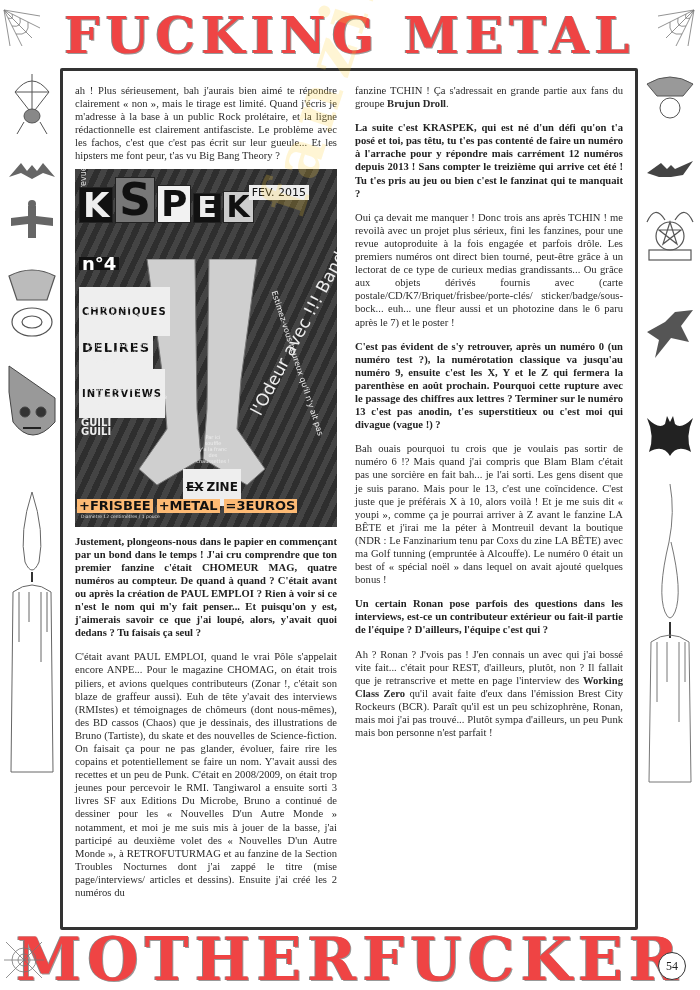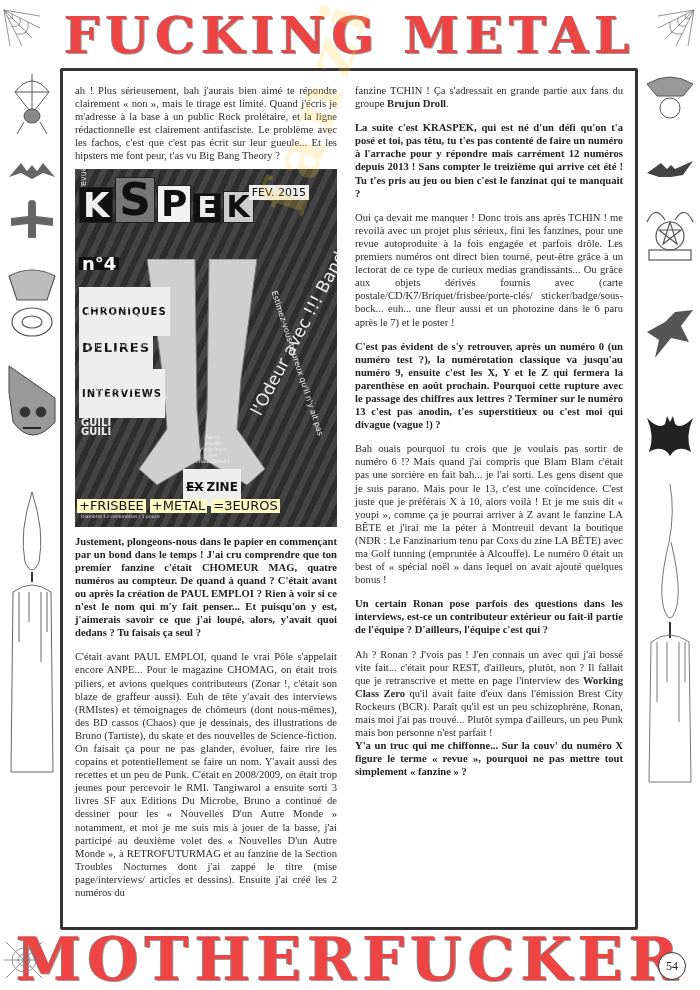--- a/index.html
+++ b/index.html
@@ -40,21 +40,21 @@
   .cover .issue { position: absolute; left: 4px; top: 88px; color: #fff; background: #111; font-family: "DejaVu Sans", sans-serif; font-weight: bold; font-size: 18px; padding: 0 3px; }
   .cover .sec { position: absolute; left: 4px; background: #eee; color: #111; font-family: "DejaVu Sans", sans-serif; font-weight: bold; font-size: 10px; padding: 18px 3px; letter-spacing: 1px; }
   .cover .sub { position: absolute; left: 12px; color: #eee; font-family: "DejaVu Sans", sans-serif; font-size: 6px; line-height: 8px; width: 70px; }
   .cover .guili { position: absolute; left: 6px; top: 240px; color: #eee; font-family: "DejaVu Sans", sans-serif; font-weight: bold; font-size: 10px; line-height: 9px; }
   .cover .rot { position: absolute; left: 205px; top: 120px; color: #eee; font-family: "DejaVu Sans", sans-serif; font-size: 8px; transform: rotate(72deg); transform-origin: left top; white-space: nowrap; }
   .cover .odeur { position: absolute; left: 175px; top: 242px; color: #eee; font-family: "DejaVu Sans", sans-serif; font-size: 17px; transform: rotate(-62deg); transform-origin: left top; white-space: nowrap; }
   .cover .note { position: absolute; left: 118px; top: 265px; color: #eee; font-family: "DejaVu Sans", sans-serif; font-size: 5px; line-height: 6px; text-align: center; width: 40px; }
   .cover .exzine { position: absolute; left: 108px; top: 300px; color: #111; background: #eee; font-family: "DejaVu Sans", sans-serif; font-weight: bold; font-size: 12px; padding: 12px 3px; }
   .cover .exzine .strike { text-decoration: line-through; margin-right: 3px; }
   .cover .bottomline { position: absolute; left: 2px; bottom: 14px; display: flex; gap: 4px; align-items: center; }
-  .cover .bl { background: #fef9c3; color: #111; font-family: "DejaVu Sans", sans-serif; font-weight: normal; font-size: 13px; padding: 0 2px; }
+  .cover .bl { background: #fdba74; color: #111; font-family: "DejaVu Sans", sans-serif; font-weight: bold; font-size: 13px; padding: 0 2px; }
   .cover .tiny { position: absolute; left: 6px; bottom: 3px; color: #ddd; font-family: "DejaVu Sans", sans-serif; font-size: 4.5px; }
 
   .pageno { position: absolute; left: 658px; top: 952px; width: 26px; height: 26px; border: 1.5px solid #333; border-radius: 50%; display: flex; align-items: center; justify-content: center; font-family: "Liberation Serif", serif; font-size: 12px; color: #222; background: #fff; }
 
   .watermark { position: absolute; left: 245px; top: 200px; width: 200px; height: 600px; pointer-events: none; }
   .watermark span { position: absolute; left: 0; top: 0; font-family: "DejaVu Serif", serif; font-weight: bold; font-size: 64px; color: rgba(255, 210, 60, 0.22); transform: rotate(-72deg); transform-origin: left top; white-space: nowrap; letter-spacing: 10px; }
 </style>
 </head>
 <body>
 
@@ -237,21 +237,20 @@
 </div>
 
 <div class="col col-right">
   <p><span>fanzine TCHIN ! Ça s'adressait en grande partie aux fans du groupe </span><span class="b">Brujun Droll</span><span>.</span></p>
   <p class="q">La suite c'est KRASPEK, qui est né d'un défi qu'on t'a posé et toi, pas têtu, tu t'es pas contenté de faire un numéro à l'arrache pour y répondre mais carrément 12 numéros depuis 2013 ! Sans compter le treizième qui arrive cet été ! Tu t'es pris au jeu ou bien c'est le fanzinat qui te manquait ?</p>
   <p>Oui ça devait me manquer ! Donc trois ans après TCHIN ! me revoilà avec un projet plus sérieux, fini les fanzines, pour une revue autoproduite à la fois engagée et parfois drôle. Les premiers numéros ont direct bien tourné, peut-être grâce à un lectorat de ce type de curieux medias grandissants... Ou grâce aux objets dérivés fournis avec (carte postale/CD/K7/Briquet/frisbee/porte-clés/ sticker/badge/sous-bock... euh... une fleur aussi et un photozine dans le 6 paru après le 7) et le poster !</p>
   <p class="q">C'est pas évident de s'y retrouver, après un numéro 0 (un numéro test ?), la numérotation classique va jusqu'au numéro 9, ensuite c'est les X, Y et le Z qui fermera la parenthèse en août prochain. Pourquoi cette rupture avec le passage des chiffres aux lettres ? Terminer sur le numéro 13 c'est pas anodin, t'es superstitieux ou c'est moi qui divague (vague !) ?</p>
   <p>Bah ouais pourquoi tu crois que je voulais pas sortir de numéro 6 !? Mais quand j'ai compris que Blam Blam c'était pas une sorcière en fait bah... je l'ai sorti. Les gens disent que je suis parano. Mais pour le 13, c'est une coïncidence. C'est juste que je préférais X à 10, alors voilà ! Et je me suis dit « youpi », comme ça je pourrai arriver à Z avant le fanzine LA BÊTE et j'irai me la péter à Montreuil devant la boutique (NDR : Le Fanzinarium tenu par Coxs du zine LA BÊTE) avec ma Golf tunning (empruntée à Alcouffe). Le numéro 0 était un best of « spécial noël » dans lequel on avait ajouté quelques bonus !</p>
   <p class="q">Un certain Ronan pose parfois des questions dans les interviews, est-ce un contributeur extérieur ou fait-il partie de l'équipe ? D'ailleurs, l'équipe c'est qui ?</p>
   <p class="tight"><span>Ah ? Ronan ? J'vois pas ! J'en connais un avec qui j'ai bossé vite fait... c'était pour REST, d'ailleurs, plutôt, non ? Il fallait que je retranscrive et mette en page l'interview des </span><span class="b">Working Class Zero</span><span> qu'il avait faite d'eux dans l'émission Brest City Rockeurs (BCR). Paraît qu'il est un peu schizophrène, Ronan, mais moi j'ai pas trouvé... Plutôt sympa d'ailleurs, un peu Punk mais bon personne n'est parfait !</span></p>
-  <p class="q">Y'a un truc qui me chiffonne... Sur la couv' du numéro X figure le terme « revue », pourquoi ne pas mettre tout simplement « fanzine » ?</p>
 </div>
 
 <div class="watermark">
     <span>fanzinotheque</span>
   </div>
 
 <div class="banner banner-bottom">MOTHERFUCKER</div>
 <div class="web" style="left:4px;top:940px;">
   <svg viewBox="0 0 40 40">
       <g stroke="#777" fill="none" stroke-width="0.8">

